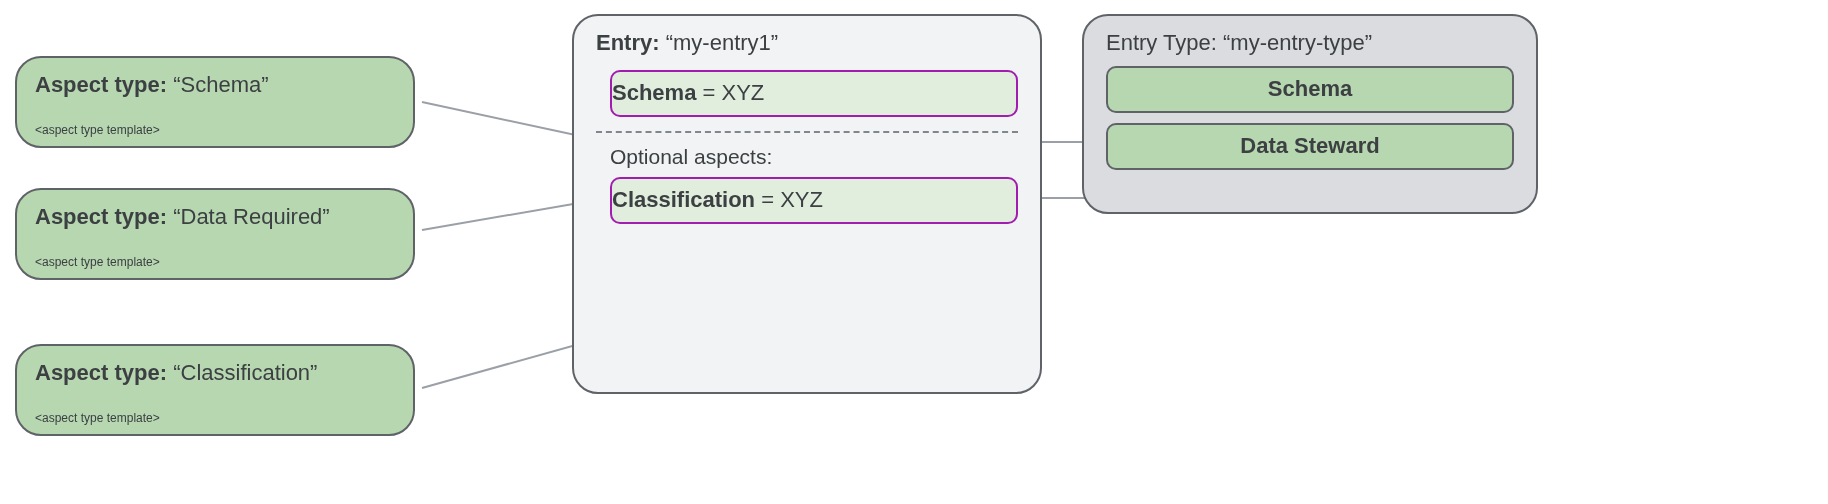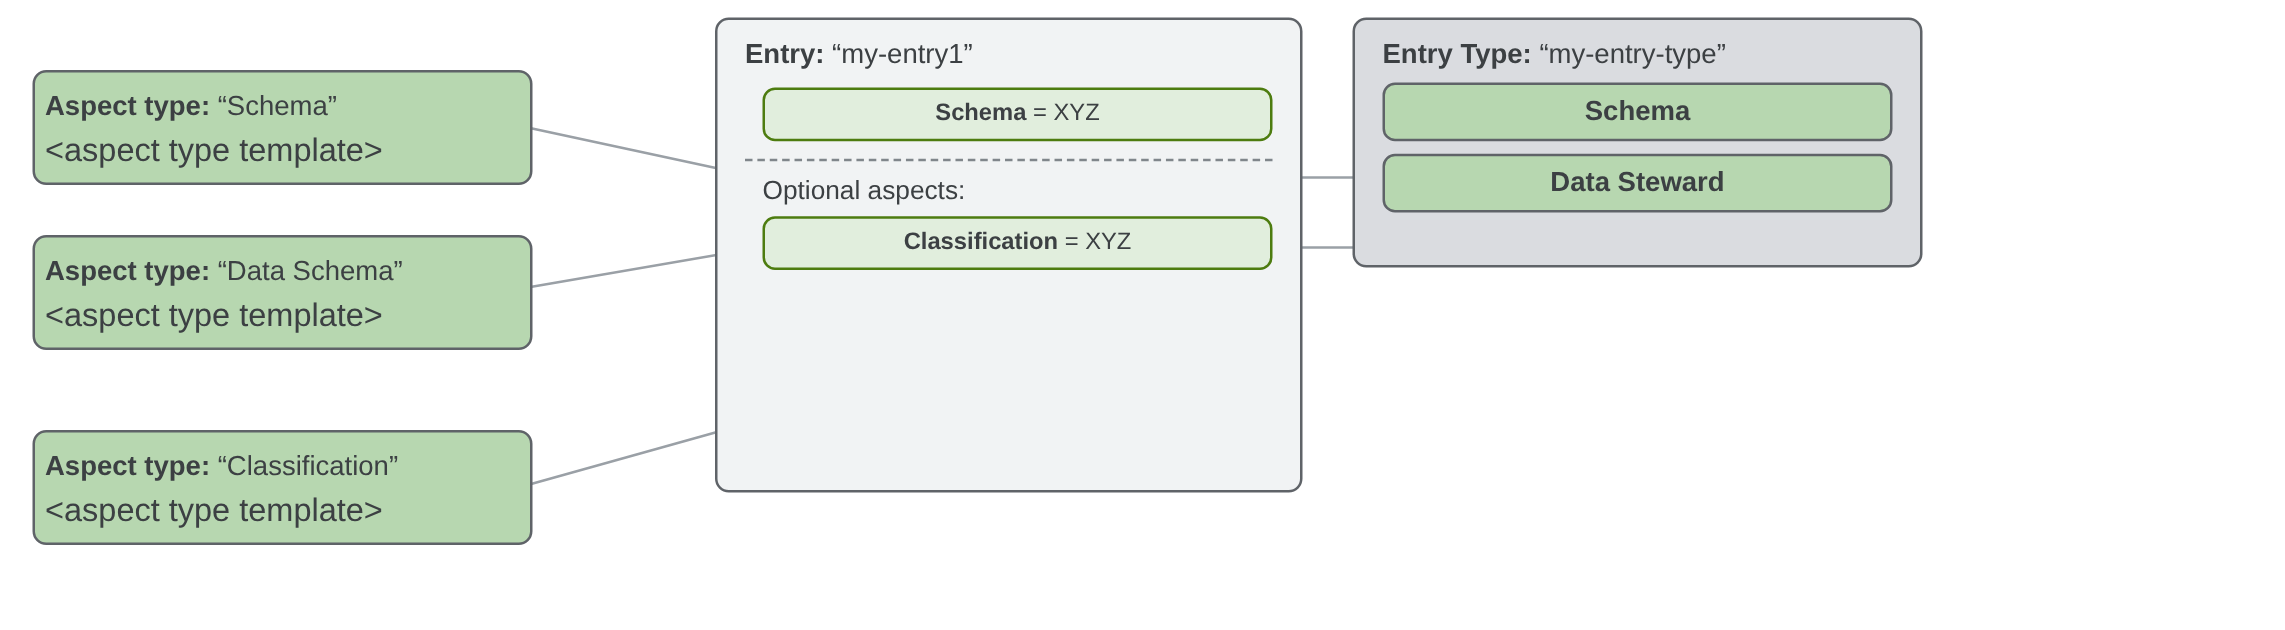--- a/index.html
+++ b/index.html
@@ -17,79 +17,78 @@
   }
   svg.wires {
     position: absolute;
     inset: 0;
     width: 1828px;
     height: 504px;
     pointer-events: none;
   }
   .box {
     position: absolute;
-    border-radius: 11px;
+    border-radius: 26px;
     box-sizing: border-box;
   }
 
   
   .aspect-type {
-    left: 26px;
+    left: 15px;
     width: 400px;
     height: 92px;
     background: #b7d7b0;
     border: 2px solid #5f6368;
-    padding: 10px 8px 8px;
+    padding: 10px 18px 8px;
     line-height: 1.5;
   }
   .aspect-type .title { font-weight: 700; font-size: 22px; }
   .aspect-type .title .name { font-weight: 400; }
-  .aspect-type .tmpl { font-size: 26px; font-weight: 400; margin-top: 0; color: #3c4043; }
+  .aspect-type .tmpl { font-size: 12px; font-weight: 400; margin-top: 20px; color: #3c4043; }
 
   
   .entry-container {
     left: 572px;
     top: 14px;
     width: 470px;
     height: 380px;
     background: #f1f3f4;
     border: 2px solid #5f6368;
     padding: 14px 22px 18px;
   }
   .entry-container .hdr { font-size: 22px; margin-bottom: 14px; }
   .entry-container .hdr b { font-weight: 700; }
   .section-label { font-size: 21px; margin: 6px 0 8px 14px; }
   .aspect-pill {
     margin: 0 0 10px 14px;
     background: #e1eedd;
-    border: 2px solid #4d7c0f;
+    border: 2px solid #a21caf;
     border-radius: 10px;
-    text-align: center;
-    font-size: 19px;
+    font-size: 22px;
     padding: 8px 0 9px;
   }
   .aspect-pill b { font-weight: 700; }
   .divider {
     margin: 14px 0 12px 0;
     border: none;
     border-top: 2px dashed #80868b;
   }
 
   
   .entrytype-container {
     left: 1082px;
     top: 14px;
     width: 456px;
     height: 200px;
     background: #dadce0;
     border: 2px solid #5f6368;
     padding: 14px 22px 18px;
   }
   .entrytype-container .hdr { font-size: 22px; margin-bottom: 10px; }
-  .entrytype-container .hdr b { font-weight: 700; }
+  .entrytype-container .hdr b { font-weight: 400; }
   .req-pill {
     margin: 0 0 10px 0;
     background: #b7d7b0;
     border: 2px solid #5f6368;
     border-radius: 10px;
     text-align: center;
     font-size: 22px;
     font-weight: 700;
     padding: 8px 0 9px;
   }
@@ -105,21 +104,21 @@
     <line x1="422" y1="388" x2="608" y2="336" stroke="#9aa0a6" stroke-width="2"></line>
     <line x1="1018" y1="142" x2="1104" y2="142" stroke="#9aa0a6" stroke-width="2"></line>
     <line x1="1018" y1="198" x2="1104" y2="198" stroke="#9aa0a6" stroke-width="2"></line>
   </svg>
 
   <div class="box aspect-type" style="top:56px">
     <div class="title"><span>Aspect type:</span> <span class="name">“Schema”</span></div>
     <div class="tmpl">&lt;aspect type template&gt;</div>
   </div>
   <div class="box aspect-type" style="top:188px">
-    <div class="title"><span>Aspect type:</span> <span class="name">“Data Schema”</span></div>
+    <div class="title"><span>Aspect type:</span> <span class="name">“Data Required”</span></div>
     <div class="tmpl">&lt;aspect type template&gt;</div>
   </div>
   <div class="box aspect-type" style="top:344px">
     <div class="title"><span>Aspect type:</span> <span class="name">“Classification”</span></div>
     <div class="tmpl">&lt;aspect type template&gt;</div>
   </div>
 
   <div class="box entry-container">
     <div class="hdr"><b>Entry:</b> <span>“my-entry1”</span></div>
     <div class="aspect-pill"><b>Schema</b><span> = </span><span>XYZ</span></div>

